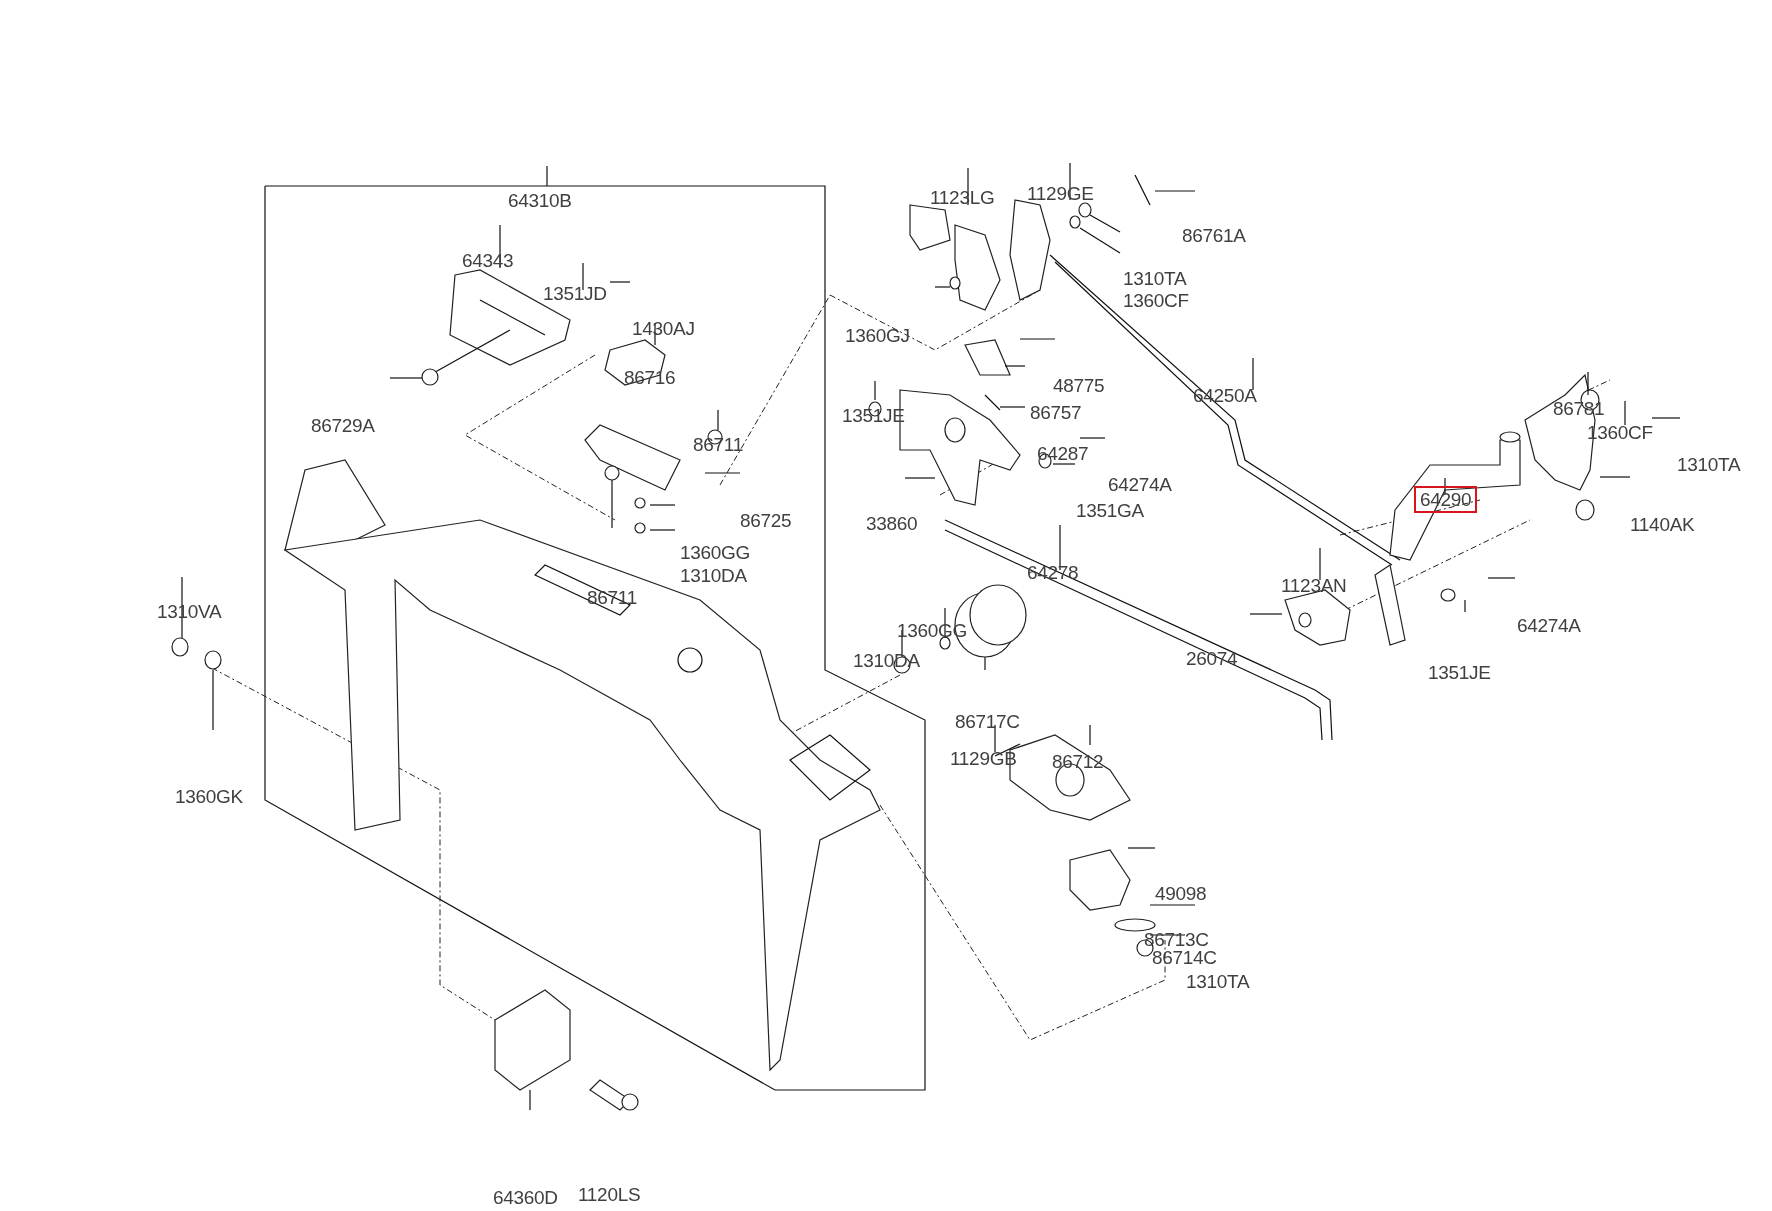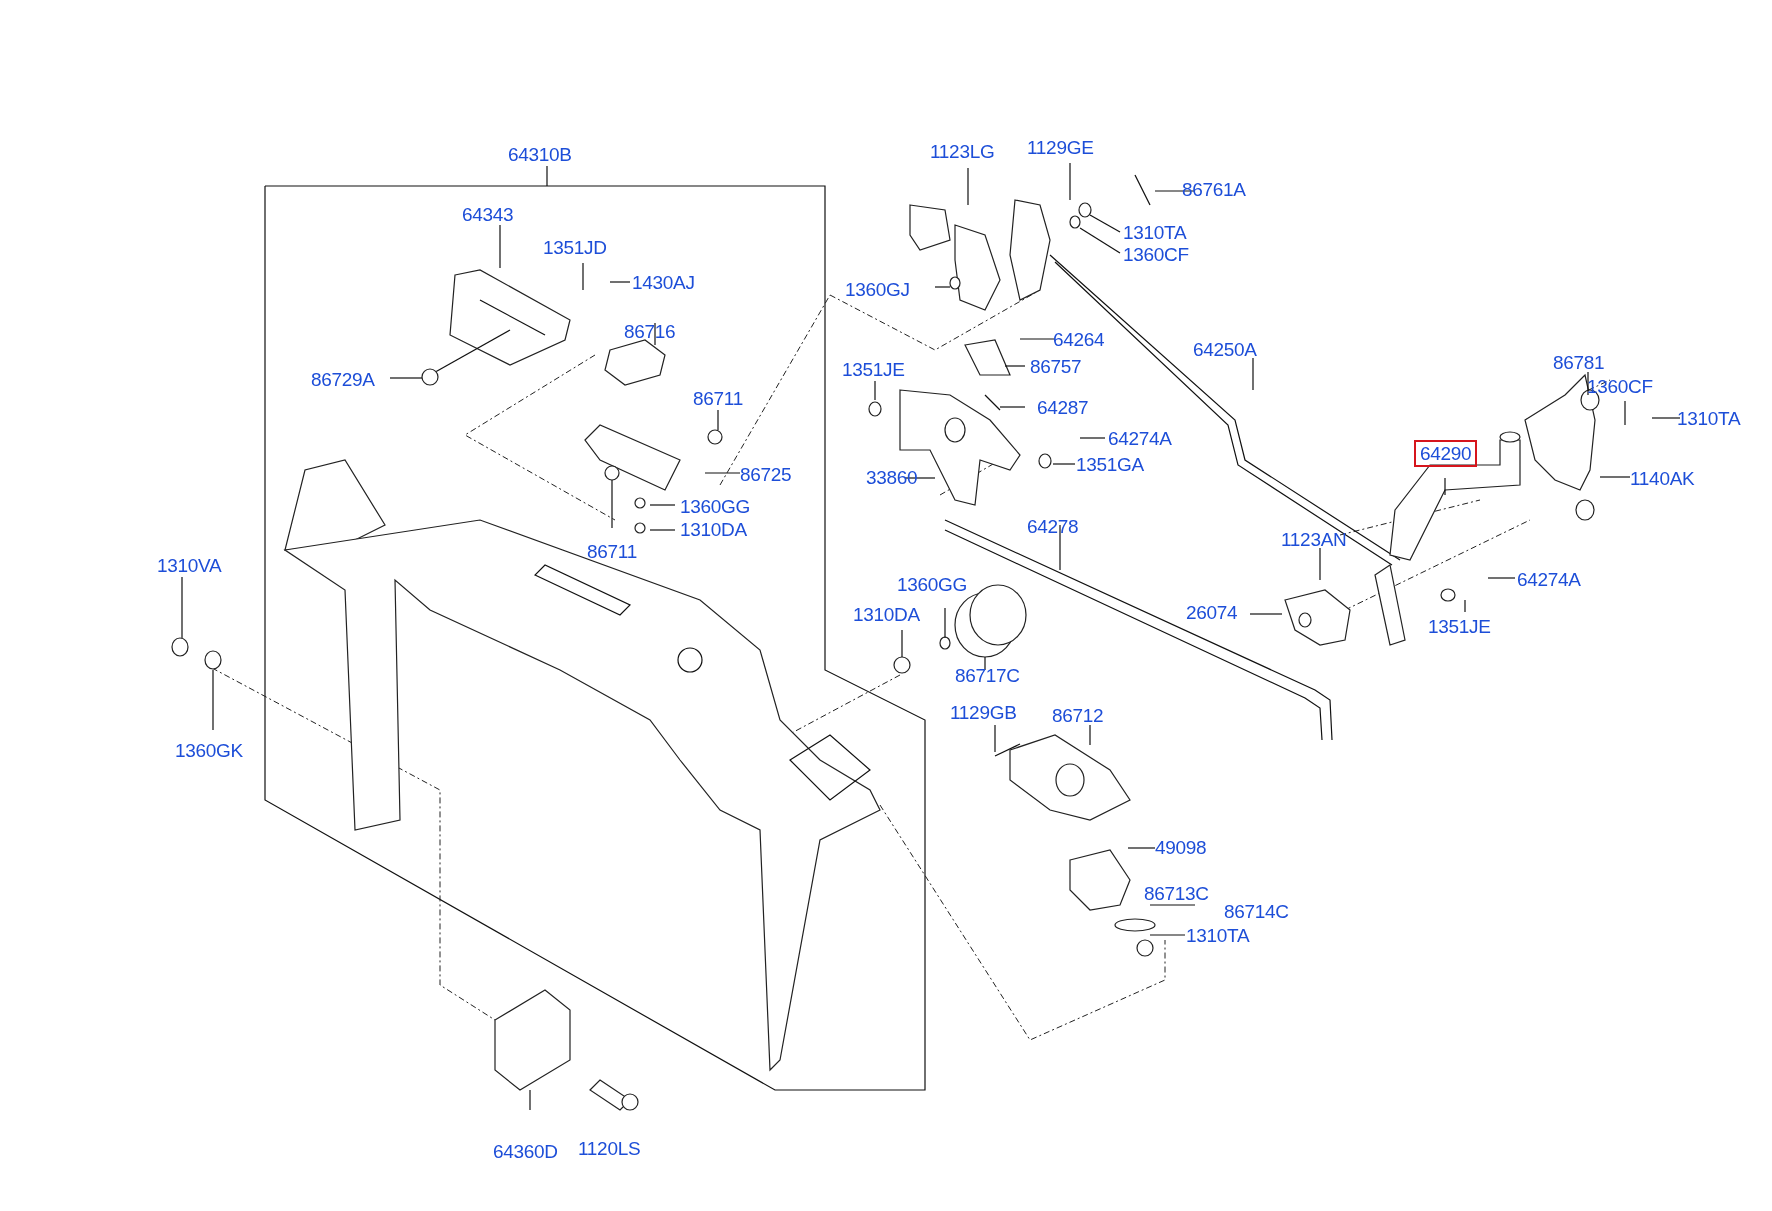--- a/index.html
+++ b/index.html
@@ -1,19 +1,19 @@
 <!DOCTYPE html>
 <html><head>
 <meta charset="utf-8">
 <style>
   html, body { margin: 0; padding: 0; background: #ffffff; }
   body { width: 1772px; height: 1211px; position: relative; overflow: hidden;
          font-family: "Liberation Sans", "DejaVu Sans", sans-serif; }
   #canvas { position: absolute; left: 0; top: 0; width: 1772px; height: 1211px; }
-  .lbl { position: absolute; font-size: 19px; color: #1d4ed8; white-space: nowrap; line-height: 1; letter-spacing: -0.3px; }
+  .lbl { position: absolute; font-size: 19px; color: #404040; white-space: nowrap; line-height: 1; letter-spacing: -0.3px; margin-top: 46px; }
   .lbl.hl { border: 2px solid #d6151c; padding: 2px 4px; }
   svg line, svg polyline, svg path, svg polygon, svg rect, svg circle, svg ellipse { vector-effect: non-scaling-stroke; }
   .sl { stroke: #111; stroke-width: 1.2; fill: none; }
   .part { stroke: #222; stroke-width: 1.2; fill: #fff; }
   .dash { stroke: #222; stroke-width: 1; fill: none; stroke-dasharray: 6 3 2 3; }
 </style>
 </head>
 <body>
 
 <svg id="canvas" viewBox="0 0 1772 1211" xmlns="http://www.w3.org/2000/svg">
@@ -197,21 +197,21 @@
 <div class="lbl" style="left:157px;top:556px">1310VA</div>
 <div class="lbl" style="left:175px;top:741px">1360GK</div>
 <div class="lbl" style="left:493px;top:1142px">64360D</div>
 <div class="lbl" style="left:578px;top:1139px">1120LS</div>
 <div class="lbl" style="left:930px;top:142px">1123LG</div>
 <div class="lbl" style="left:1027px;top:138px">1129GE</div>
 <div class="lbl" style="left:1182px;top:180px">86761A</div>
 <div class="lbl" style="left:1123px;top:223px">1310TA</div>
 <div class="lbl" style="left:1123px;top:245px">1360CF</div>
 <div class="lbl" style="left:845px;top:280px">1360GJ</div>
-<div class="lbl" style="left:1053px;top:330px">64264</div>
+<div class="lbl" style="left:1053px;top:330px">48775</div>
 <div class="lbl" style="left:1030px;top:357px">86757</div>
 <div class="lbl" style="left:842px;top:360px">1351JE</div>
 <div class="lbl" style="left:1037px;top:398px">64287</div>
 <div class="lbl" style="left:1108px;top:429px">64274A</div>
 <div class="lbl" style="left:1076px;top:455px">1351GA</div>
 <div class="lbl" style="left:866px;top:468px">33860</div>
 <div class="lbl" style="left:1027px;top:517px">64278</div>
 <div class="lbl" style="left:1193px;top:340px">64250A</div>
 <div class="lbl" style="left:1553px;top:353px">86781</div>
 <div class="lbl" style="left:1587px;top:377px">1360CF</div>
@@ -222,14 +222,14 @@
 <div class="lbl" style="left:1186px;top:603px">26074</div>
 <div class="lbl" style="left:1517px;top:570px">64274A</div>
 <div class="lbl" style="left:1428px;top:617px">1351JE</div>
 <div class="lbl" style="left:897px;top:575px">1360GG</div>
 <div class="lbl" style="left:853px;top:605px">1310DA</div>
 <div class="lbl" style="left:955px;top:666px">86717C</div>
 <div class="lbl" style="left:950px;top:703px">1129GB</div>
 <div class="lbl" style="left:1052px;top:706px">86712</div>
 <div class="lbl" style="left:1155px;top:838px">49098</div>
 <div class="lbl" style="left:1144px;top:884px">86713C</div>
-<div class="lbl" style="left:1224px;top:902px">86714C</div>
+<div class="lbl" style="left:1152px;top:902px">86714C</div>
 <div class="lbl" style="left:1186px;top:926px">1310TA</div>
 
 </body></html>

